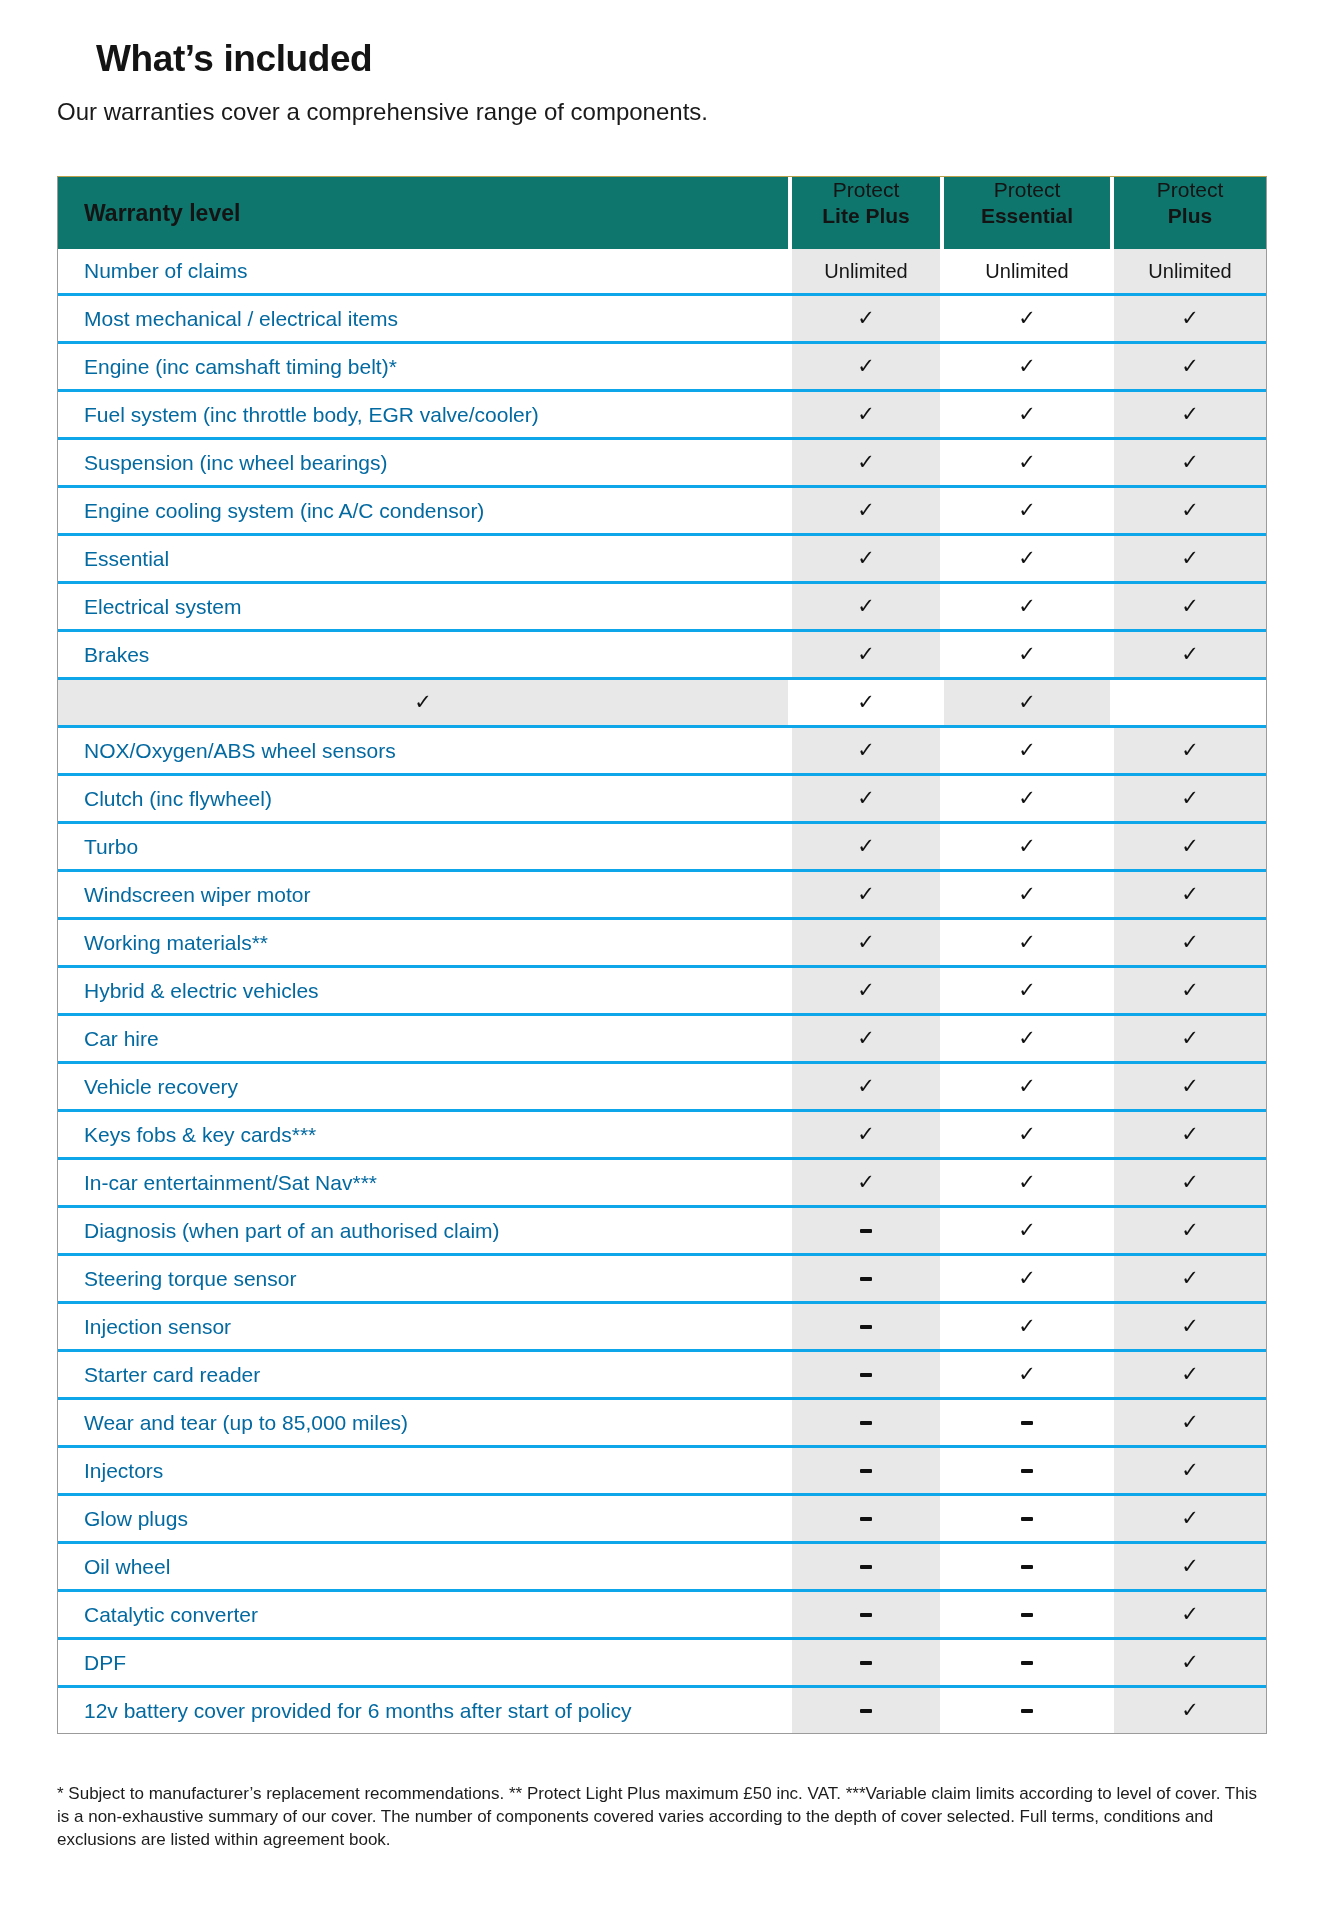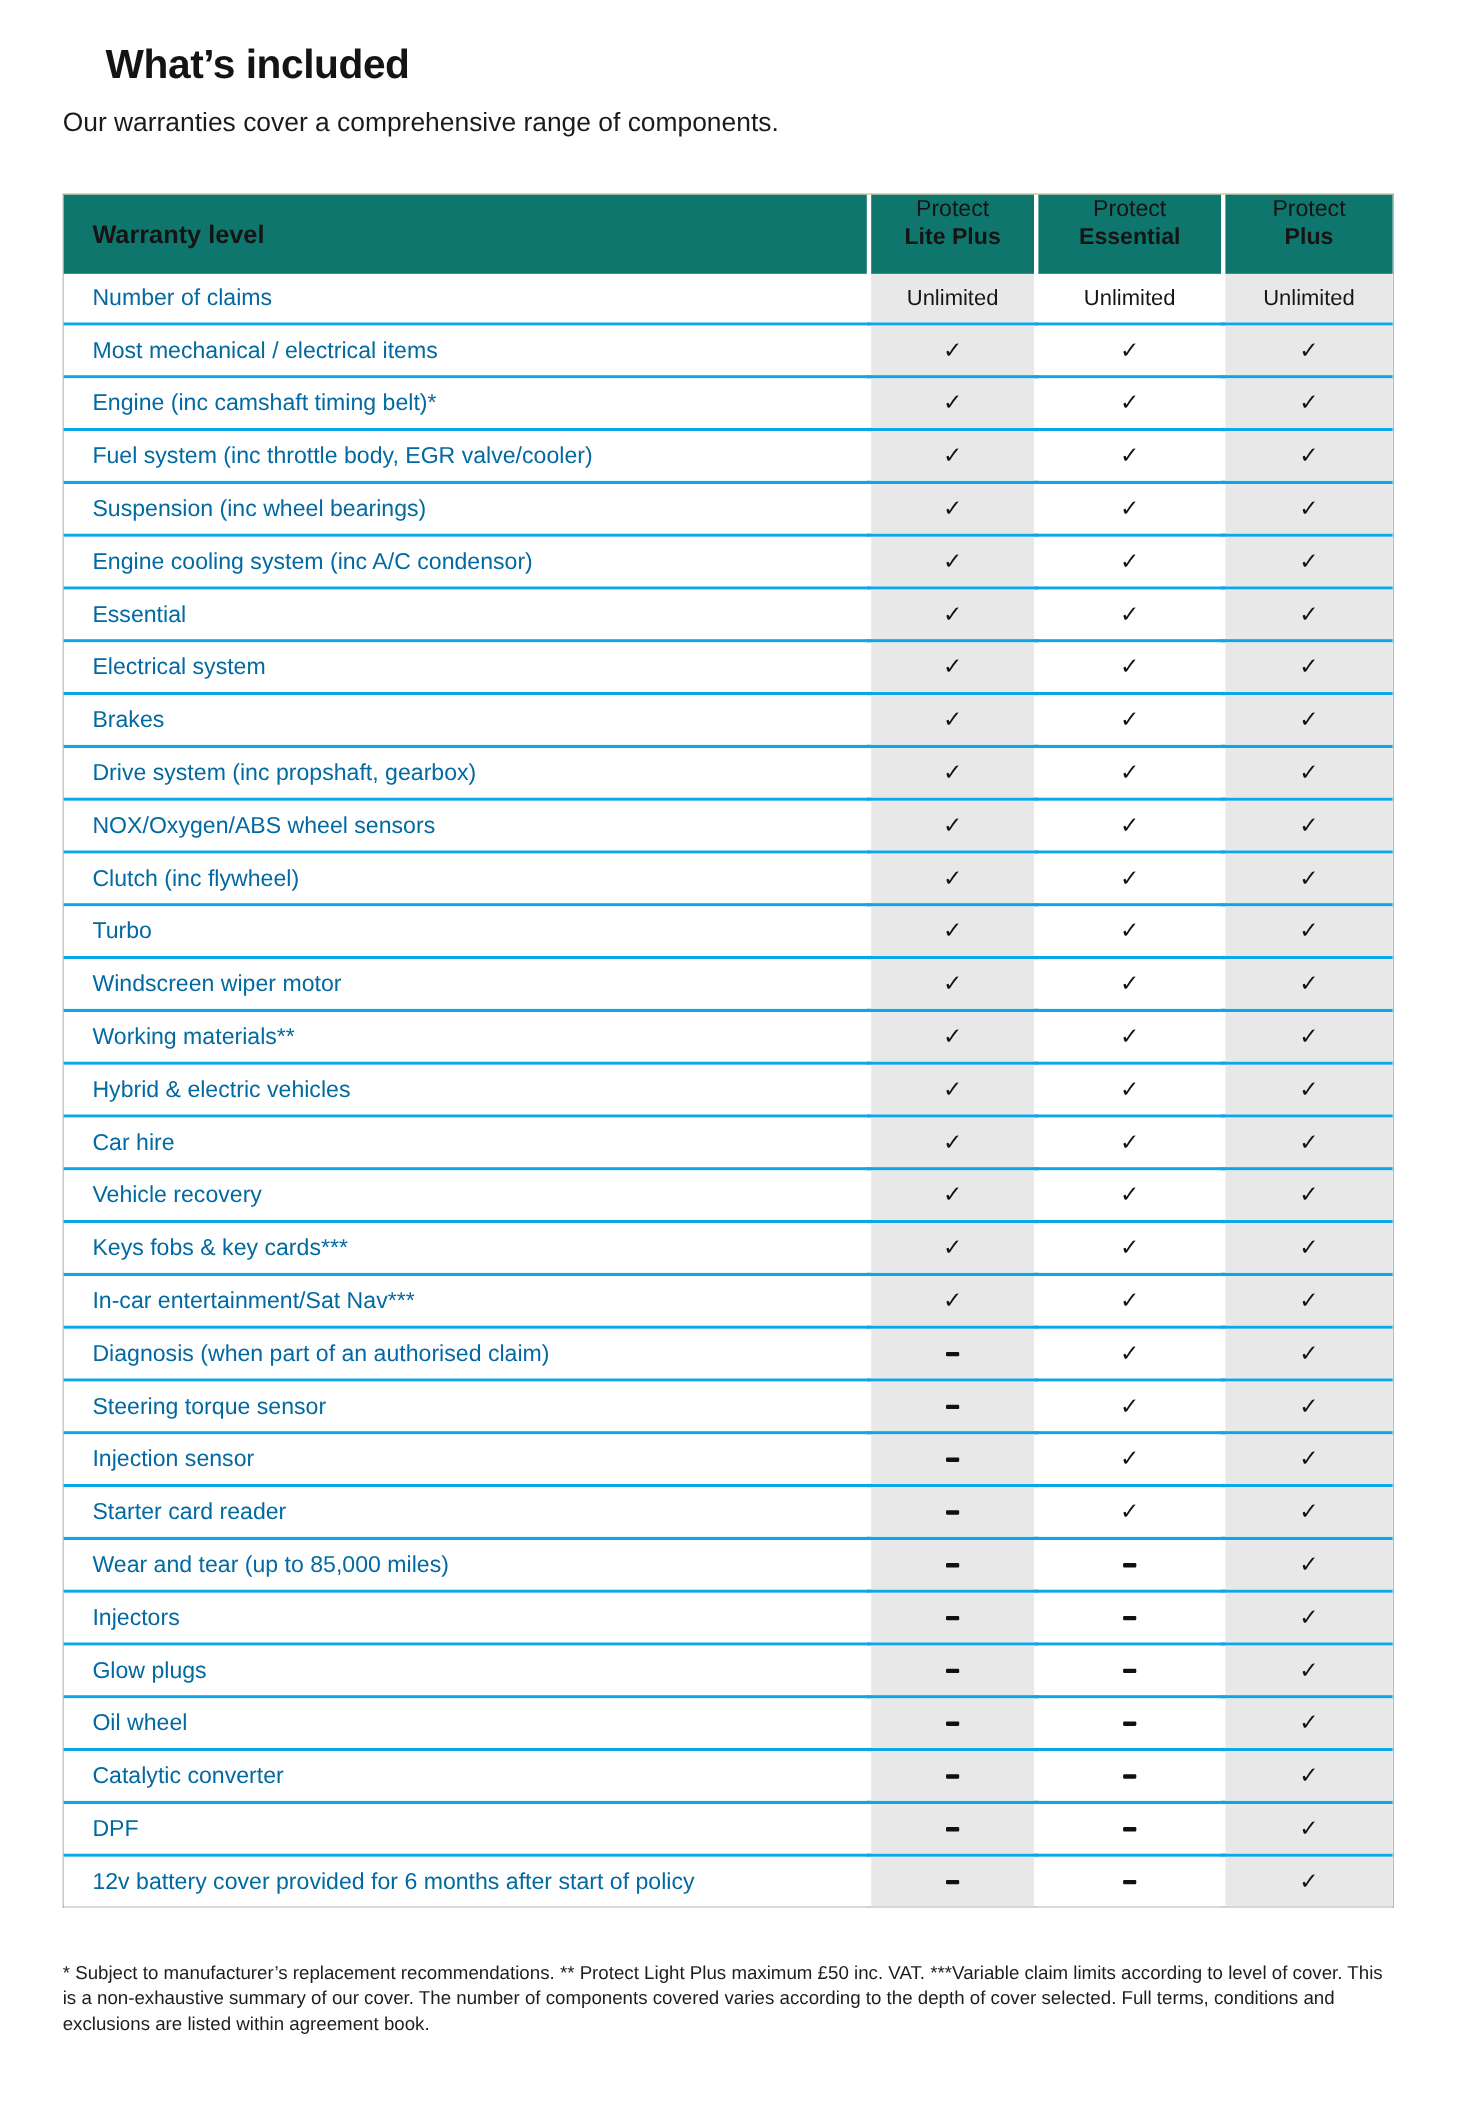--- a/index.html
+++ b/index.html
@@ -225,21 +225,20 @@
           </div>
     <div class="td td-val c2">
             <span class="check">✓</span>
           </div>
     <div class="td td-val c3">
             <span class="check">✓</span>
           </div>
   </div>
 
   <div class="trow">
-    <div class="td td-label">Drive system (inc propshaft, gearbox)</div>
     <div class="td td-val c1">
             <span class="check">✓</span>
           </div>
     <div class="td td-val c2">
             <span class="check">✓</span>
           </div>
     <div class="td td-val c3">
             <span class="check">✓</span>
           </div>
   </div>

